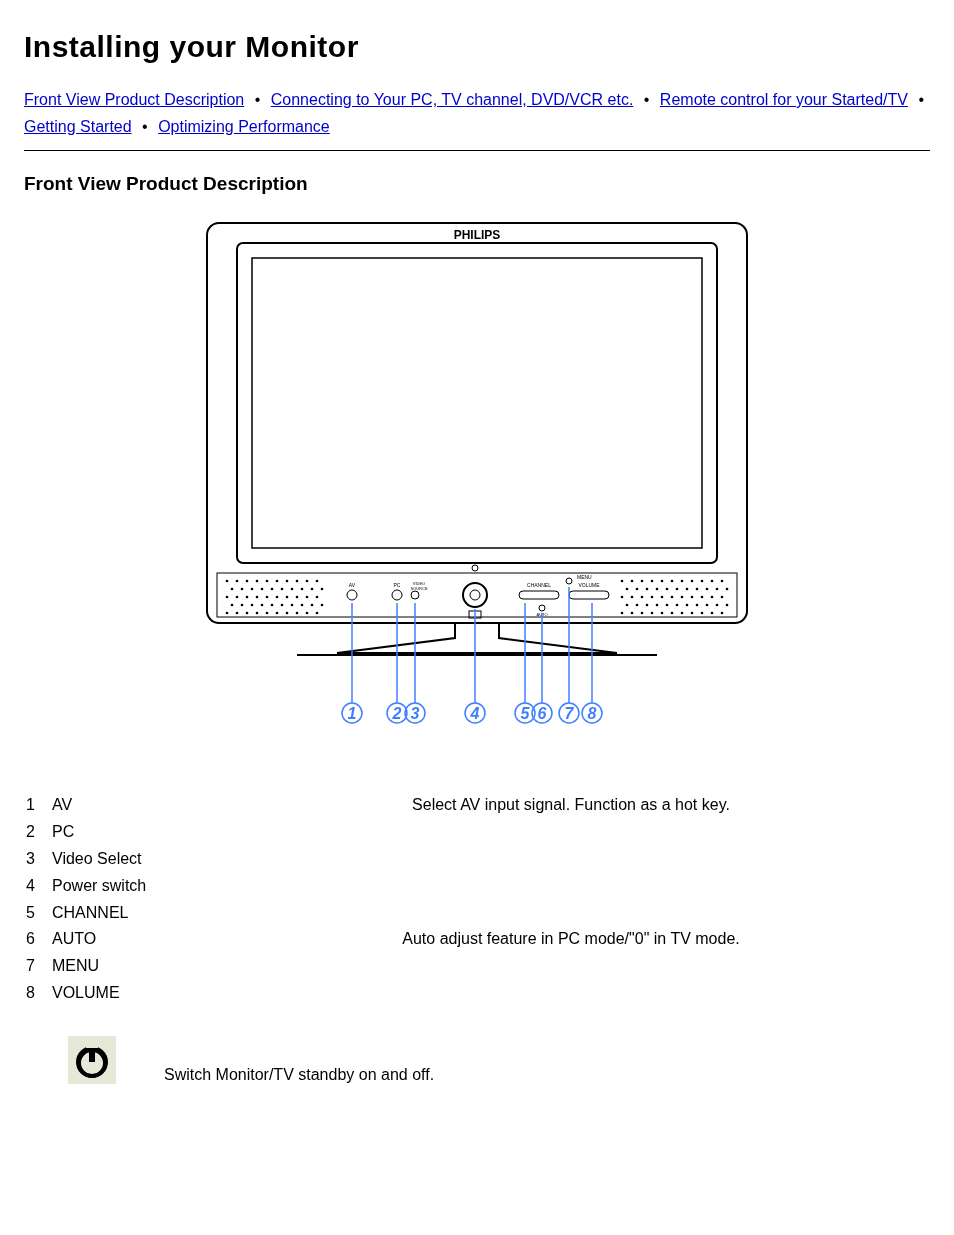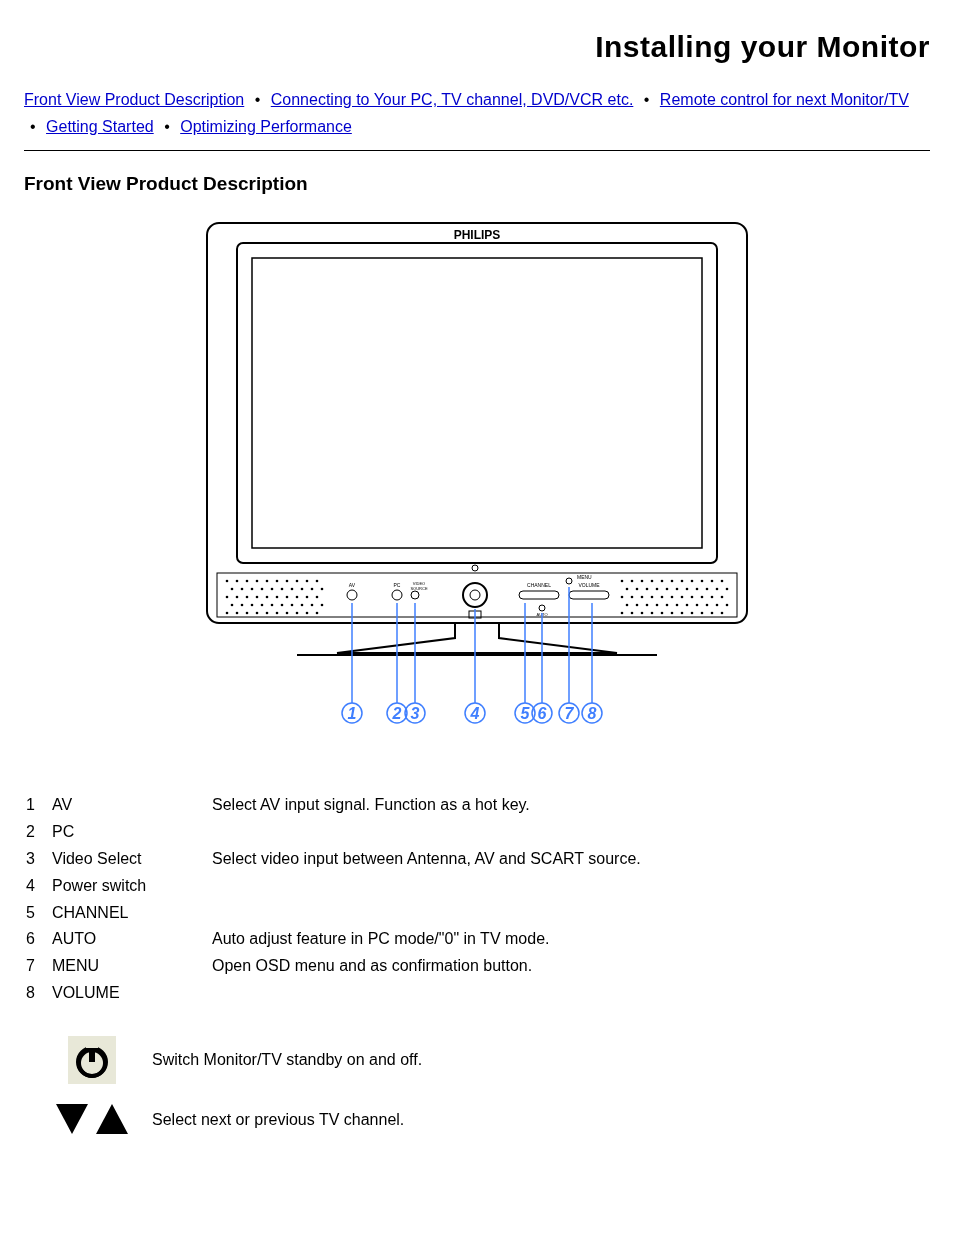--- a/index.html
+++ b/index.html
@@ -12,21 +12,20 @@
   }
   .page {
     padding: 30px 24px 40px 24px;
     box-sizing: border-box;
   }
   .title {
     font-size: 30px;
     font-weight: bold;
     margin: 0 0 22px 0;
     letter-spacing: 0.5px;
-    text-align: right;
   }
   .nav {
     font-size: 16px;
     line-height: 1.7;
     margin-bottom: 10px;
   }
   .nav a {
     color: #0000cc;
     text-decoration: underline;
   }
@@ -66,29 +65,31 @@
   .legend-num {
     width: 26px;
     flex: 0 0 26px;
   }
   .legend-label {
     flex: 0 0 160px;
     width: 160px;
   }
   .legend-desc {
     flex: 1;
+    text-align: center;
   }
   .extra {
     margin-top: 30px;
     margin-left: 8px;
   }
   .extra-row {
     display: flex;
-    align-items: center;
+    align-items: flex-end;
     margin-bottom: 16px;
+    gap: 12px;
   }
   .extra-icon {
     width: 120px;
     flex: 0 0 120px;
     display: flex;
     justify-content: center;
     align-items: center;
   }
   .extra-text {
     font-size: 16px;
@@ -98,21 +99,21 @@
 <body>
 
 <div class="page">
   <h1 class="title">Installing your Monitor</h1>
 
   <div class="nav">
     <a href="#">Front View Product Description</a>
     <span class="nav-sep">•</span>
     <a href="#">Connecting to Your PC, TV channel, DVD/VCR etc.</a>
     <span class="nav-sep">•</span>
-    <a href="#">Remote control for next Monitor/TV</a>
+    <a href="#">Remote control for your Started/TV</a>
     <span class="nav-sep">•</span>
     <a href="#">Getting Started</a>
     <span class="nav-sep">•</span>
     <a href="#">Optimizing Performance</a>
   </div>
 
   <hr class="divider">
 
   <div class="section-heading">Front View Product Description</div>
 
@@ -314,41 +315,39 @@
         <span class="legend-label">AV</span>
         <span class="legend-desc">Select AV input signal. Function as a hot key.</span>
       </div>
     <div class="legend-row">
         <span class="legend-num">2</span>
         <span class="legend-label">PC</span>
       </div>
     <div class="legend-row">
         <span class="legend-num">3</span>
         <span class="legend-label">Video Select</span>
-        <span class="legend-desc">Select video input between Antenna, AV and SCART source.</span>
       </div>
     <div class="legend-row">
         <span class="legend-num">4</span>
         <span class="legend-label">Power switch</span>
         <span class="legend-desc"></span>
       </div>
     <div class="legend-row">
         <span class="legend-num">5</span>
         <span class="legend-label">CHANNEL</span>
         <span class="legend-desc"></span>
       </div>
     <div class="legend-row">
         <span class="legend-num">6</span>
         <span class="legend-label">AUTO</span>
         <span class="legend-desc">Auto adjust feature in PC mode/"0" in TV mode.</span>
       </div>
     <div class="legend-row">
         <span class="legend-num">7</span>
         <span class="legend-label">MENU</span>
-        <span class="legend-desc">Open OSD menu and as confirmation button.</span>
       </div>
     <div class="legend-row">
         <span class="legend-num">8</span>
         <span class="legend-label">VOLUME</span>
         <span class="legend-desc"></span>
       </div>
   </div>
 
   <div class="extra">
     <div class="extra-row">
@@ -361,24 +360,15 @@
           <rect x="21" y="6" width="6" height="18" fill="#000"></rect>
           <rect x="18" y="6" width="12" height="5" fill="#e8e8d8"></rect>
 
           <circle cx="24" cy="27" r="13" fill="none" stroke="#000" stroke-width="4"></circle>
           <rect x="21.5" y="8" width="5" height="18" fill="#000"></rect>
           <rect x="18" y="8" width="12" height="4" fill="#e8e8d8"></rect>
         </svg>
       </span>
       <span class="extra-text">Switch Monitor/TV standby on and off.</span>
     </div>
-    <div class="extra-row">
-      <span class="extra-icon">
-        <svg width="80" height="40" viewBox="0 0 80 40">
-          <polygon points="4,4 36,4 20,34" fill="#000"></polygon>
-          <polygon points="44,34 76,34 60,4" fill="#000"></polygon>
-        </svg>
-      </span>
-      <span class="extra-text">Select next or previous TV channel.</span>
-    </div>
   </div>
 
 </div>
 
 </body></html>

